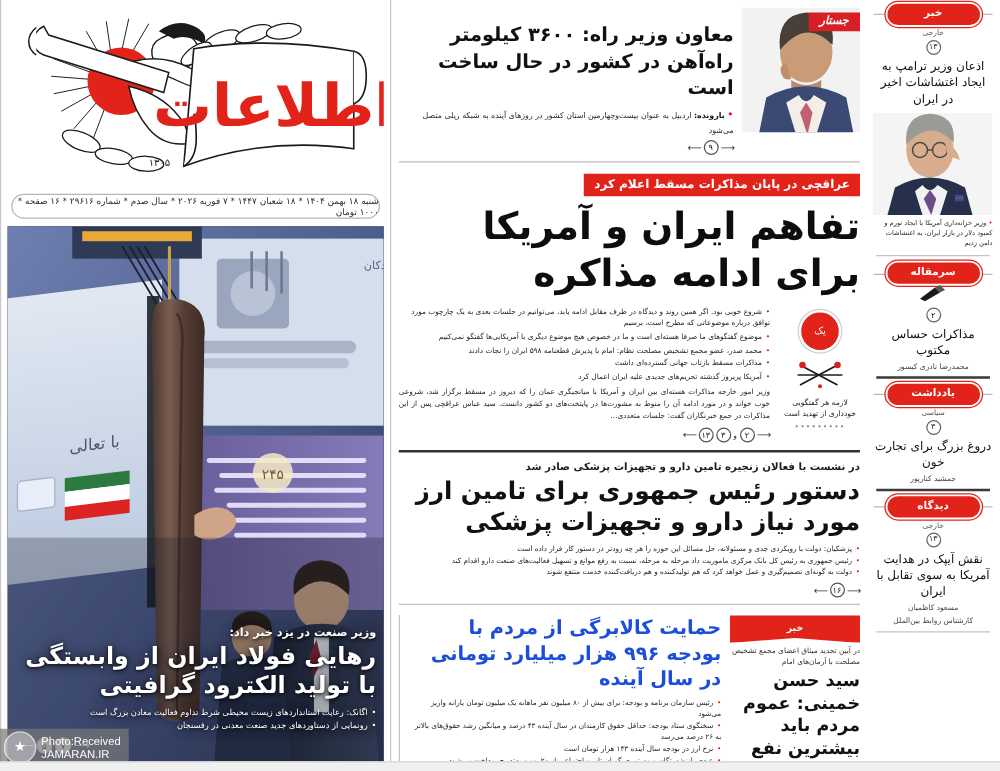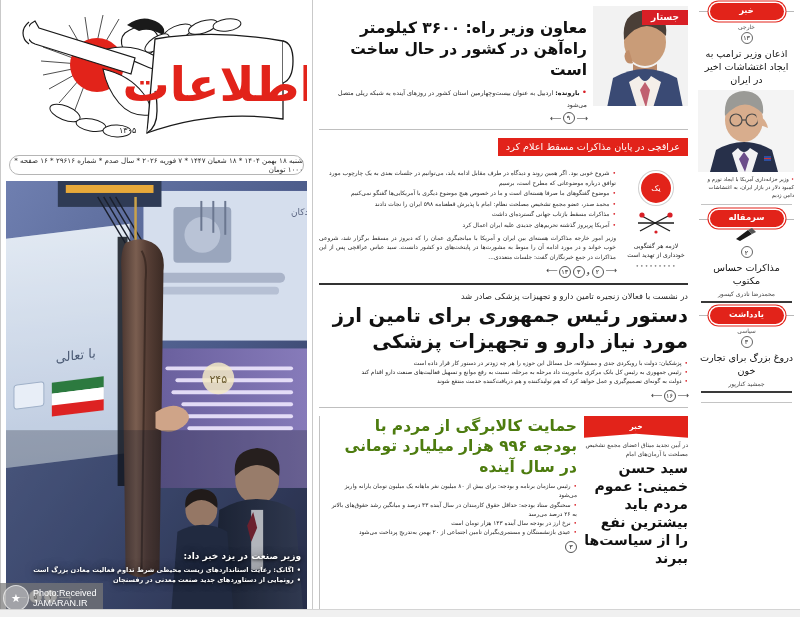--- a/index.html
+++ b/index.html
@@ -53,21 +53,21 @@
     position: absolute; right: 6px; left: 6px; bottom: 28px;
     color: #fff; direction: rtl;
     text-shadow: 0 1px 3px rgba(0,0,0,.85), 0 0 10px rgba(0,0,0,.7);
   }
   .ov-kicker { font-size: 9px; font-weight: bold; margin-bottom: 2px; }
   .ov-head {
     font-size: 19px; font-weight: bold; line-height: 1.22;
     letter-spacing: -0.3px;
   }
   .ov-bullets { margin-top: 4px; font-size: 6.6px; line-height: 1.55; }
-  .ov-bullets li { list-style: none; font-weight: bold; }
+  .ov-bullets li { list-style: none; }
   .ov-bullets li::before { content: "\2022"; color: #fff; margin-left: 3px; }
   .ov-pages { position: absolute; left: 8px; bottom: 10px; display: flex; align-items: center; gap: 2px; }
   .pg-circ {
     width: 13px; height: 13px; border-radius: 50%;
     background: #fff; color: #111;
     font-size: 7px; display: flex; align-items: center; justify-content: center;
     border: 1px solid #ddd;
   }
   .arrow-l, .arrow-r { color:#fff; font-size: 9px; }
 
@@ -83,40 +83,41 @@
   .top-head {
     font-size: 15.5px; font-weight: bold; line-height: 1.34; color: #111;
     letter-spacing: -0.2px;
   }
   .top-sub { font-size: 6.3px; color: #2a2a2a; margin-top: 6px; line-height: 1.5; }
   .top-sub b { color: #111; }
   .dot-red::before { content: "\2022"; color: #d81f26; margin-left: 2px; font-size: 9px; }
   .top-photo {
     width: 95px; height: 100px; position: relative; overflow: hidden;
     margin-top: 2px;
+    font-style: italic;
   }
   .tag-jostar {
     position: absolute; top: 4px; right: 0; z-index: 3;
     background: #d81f26; color: #fff; font-size: 9px; font-weight: bold;
     padding: 2px 9px 3px 9px;
   }
   .pagelink { display: flex; align-items: center; justify-content: flex-start; gap: 2px; margin-top: 3px; }
   .pg-o {
     width: 12px; height: 12px; border-radius: 50%;
     border: 1px solid #555; color: #222; font-size: 6.5px;
     display: flex; align-items: center; justify-content: center; background:#fff;
   }
   .dash { color: #333; font-size: 8px; letter-spacing: -1px; }
 
   .hr-thin { border-top: 1px solid #bfbfbf; margin: 5px 0; }
   .hr-thick { border-top: 2px solid #333; margin: 5px 0 4px 0; }
 
   .kicker-red {
     display: inline-block; background: #e2231a; color: #fff;
-    font-size: 9.6px; font-weight: normal; padding: 3px 8px 4px 8px;
+    font-size: 9.6px; font-weight: bold; padding: 3px 8px 4px 8px;
     margin-bottom: 6px;
   }
   .main-head {
     font-size: 30px; font-weight: bold; line-height: 1.26; color: #0d0d0d;
     text-align: right; letter-spacing: -0.8px;
   }
   .lede-row { display: flex; flex-direction: row-reverse; gap: 8px; margin-top: 7px; }
   .lede-bullets { flex: 1; text-align: right; font-size: 5.9px; line-height: 1.62; color: #1f1f1f; }
   .lede-bullets li { list-style: none; margin-bottom: 1px; }
   .lede-bullets li::before { content: "\2022"; color: #d81f26; margin-left: 3px; }
@@ -127,30 +128,30 @@
     background: #e2231a; margin: 0 auto 3px auto; position: relative;
     border: 2px solid #fff; box-shadow: 0 0 0 1px #cfcfcf;
     display: flex; align-items: center; justify-content: center;
     color: #fff; font-size: 8px; font-weight: normal; text-align: right;
   }
   .xicon { margin: 3px auto 2px auto; }
   .side-cap { font-size: 6.1px; color: #222; line-height: 1.5; }
   .dots-row { font-size: 6px; color: #888; letter-spacing: 1px; margin-top: 2px; }
 
   .story2 { margin-top: 2px; text-align: right; }
-  .k2 { font-size: 8.2px; color: #1c1c1c; margin-bottom: 2px; }
+  .k2 { font-size: 8.2px; color: #1c1c1c; margin-bottom: 2px; font-weight: bold; }
   .h2x { font-size: 19.5px; font-weight: bold; line-height: 1.3; color: #111; letter-spacing: -0.4px; }
   .b2 { font-size: 5.8px; line-height: 1.6; color: #1f1f1f; margin-top: 5px; }
   .b2 li { list-style: none; }
   .b2 li::before { content: "\2022"; color: #d81f26; margin-left: 3px; }
 
   .bottom-row { display: flex; flex-direction: row-reverse; gap: 7px; margin-top: 3px; flex: 1; }
   .bl-main { flex: 1; text-align: right; border-left: 1px solid #c2c2c2; padding-left: 7px; }
   .bl-side { width: 104px; text-align: right; }
-  .h3x { font-size: 15.5px; font-weight: bold; line-height: 1.32; color: #4d7c0f; letter-spacing: -0.3px; }
+  .h3x { font-size: 15.5px; font-weight: bold; line-height: 1.32; color: #1d4ed8; letter-spacing: -0.3px; }
   .ribbon {
     position: relative; background: #e2231a; color: #fff;
     font-size: 7.5px; font-weight: bold; text-align: center;
     padding: 6px 0 7px 0; margin-bottom: 3px;
     clip-path: polygon(0 0, 100% 0, 100% 100%, 50% 82%, 0 100%);
   }
   .side-kicker { font-size: 5.9px; color: #333; line-height: 1.5; margin-bottom: 2px; }
   .side-head { font-size: 14px; font-weight: bold; line-height: 1.28; color: #111; }
 
   
@@ -362,20 +363,21 @@
 
         <g>
           <path d="M150 232 q18 -12 30 -2 q8 8 -2 16 q-14 10 -28 2z" fill="#cfa488"></path>
         </g>
 
         <rect x="0" y="250" width="302" height="180" fill="#1a1d2b" opacity=".28"></rect>
       </svg>
 
       <div class="overlay-text">
         <div class="ov-kicker">وزیر صنعت در یزد خبر داد:</div>
+        <div class="ov-head">رهایی فولاد ایران از وابستگی با تولید الکترود گرافیتی</div>
         <ul class="ov-bullets">
           <li>اگانک: رعایت استانداردهای زیست محیطی شرط تداوم فعالیت معادن بزرگ است</li>
           <li>رونمایی از دستاوردهای جدید صنعت معدنی در رفسنجان</li>
         </ul>
       </div>
       <div class="ov-pages">
         <span class="arrow-l">⟶</span>
         <span class="pg-circ">۷</span>
         <span class="pg-circ">۵</span>
         <span class="arrow-r">⟵</span>
@@ -410,20 +412,21 @@
           <path d="M46 70 q6 10 12 0 l10 6 l-8 26 l-16 0 l-8 -26z" fill="#f4eee9"></path>
           <path d="M52 76 l5 8 l-4 18 l-6 -18z" fill="#c06070"></path>
         </svg>
       </div>
     </div>
 
     <div class="hr-thin"></div>
 
     <div>
       <span class="kicker-red">عراقچی در پایان مذاکرات مسقط اعلام کرد</span>
+      <div class="main-head">تفاهم ایران و آمریکا برای ادامه مذاکره</div>
 
       <div class="lede-row">
         <div class="lede-bullets">
           <ul>
             <li>شروع خوبی بود. اگر همین روند و دیدگاه در طرف مقابل ادامه یابد، می‌توانیم در جلسات بعدی به یک چارچوب مورد توافق درباره موضوعاتی که مطرح است، برسیم</li>
             <li>موضوع گفتگوهای ما صرفا هسته‌ای است و ما در خصوص هیچ موضوع دیگری با آمریکایی‌ها گفتگو نمی‌کنیم</li>
             <li>محمد صدر، عضو مجمع تشخیص مصلحت نظام: امام با پذیرش قطعنامه ۵۹۸ ایران را نجات دادند</li>
             <li>مذاکرات مسقط بازتاب جهانی گسترده‌ای داشت</li>
             <li>آمریکا پریروز گذشته تحریم‌های جدیدی علیه ایران اعمال کرد</li>
           </ul>
@@ -554,20 +557,30 @@
         <div class="pill">یادداشت</div>
       </div>
       <div class="cat">سیاسی</div>
       <div class="pg-mini">۳</div>
       <div class="sb-head">دروغ بزرگ برای تجارت خون</div>
       <div class="byline">جمشید کنارپور</div>
     </div>
 
     <div class="sep-thick"></div>
 
+    <div>
+      <div class="rule-behind">
+        <div class="pill">دیدگاه</div>
+      </div>
+      <div class="cat">خارجی</div>
+      <div class="pg-mini">۱۳</div>
+      <div class="sb-head">نقش آیپک در هدایت آمریکا به سوی تقابل با ایران</div>
+      <div class="byline">مسعود کاظمیان</div>
+      <div class="byline">کارشناس روابط بین‌الملل</div>
+    </div>
 
     <div class="sep"></div>
 
   </div>
 
   <div class="watermark">
     <div class="wm-logo">★</div>
     <div>
       <div>Photo:Received</div>
       <div>JAMARAN.IR</div>

